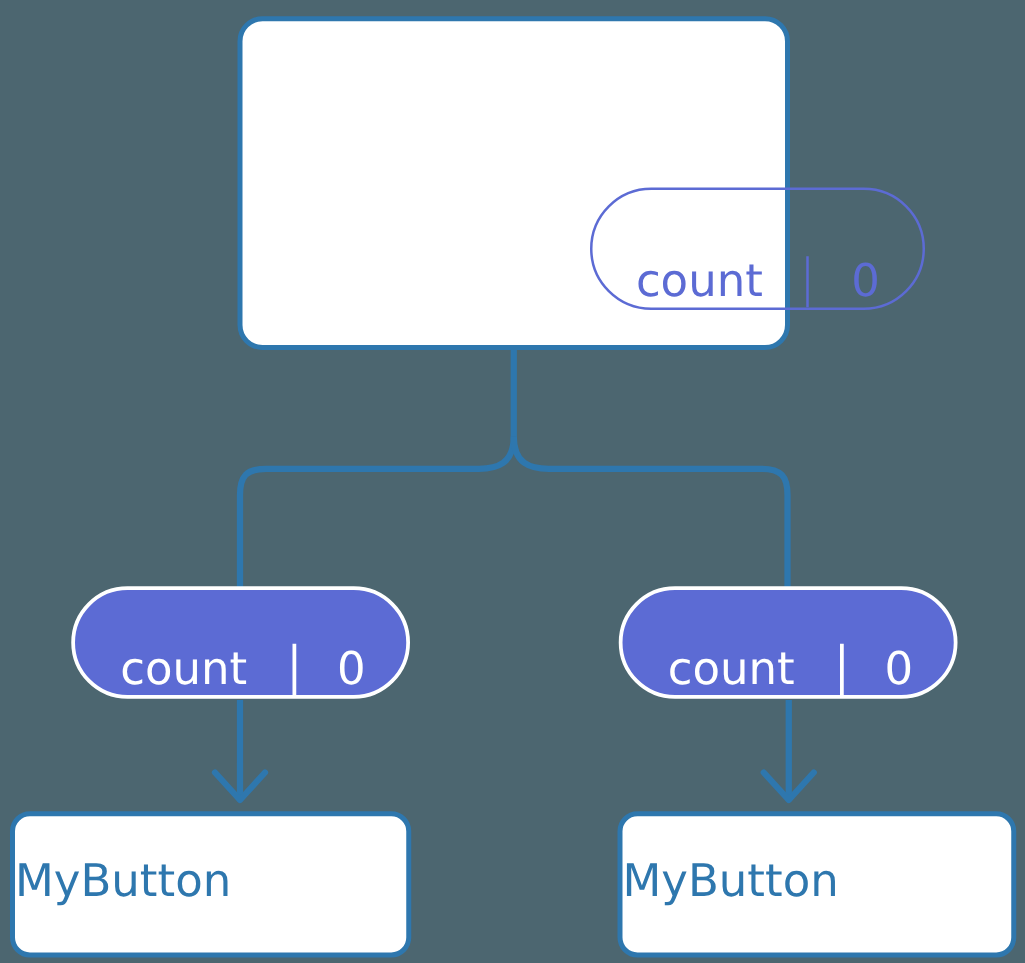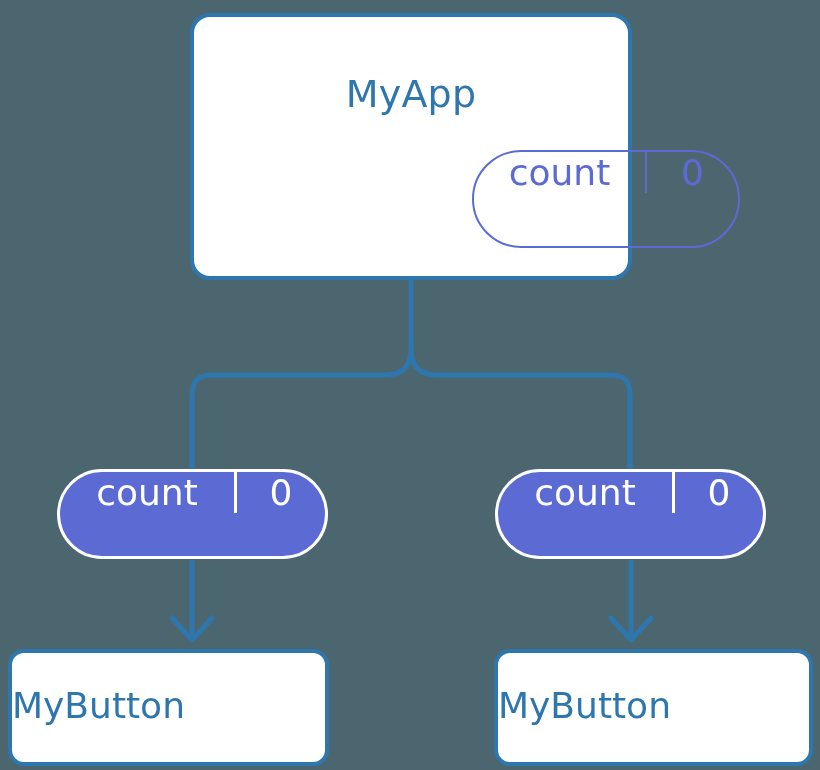--- a/index.html
+++ b/index.html
@@ -49,21 +49,21 @@
     text-align: center;
     color: #2e77ae;
     font-size: 38px;
     letter-spacing: 0.2px;
   }
 
   
   .pill {
     position: absolute;
     display: flex;
-    align-items: flex-start;
+    align-items: flex-end;
     box-sizing: border-box;
     border-radius: 999px;
     overflow: hidden;
   }
   .pill .pill-key,
   .pill .pill-val {
     display: flex;
     align-items: center;
     justify-content: center;
     box-sizing: border-box;
@@ -164,21 +164,20 @@
     <path d="M 411,349 C 411,371 424,375 439,375 L 609,375 C 625,375 630,381 630,396 L 630,478" fill="none" stroke="#2e77ae" stroke-width="5" stroke-linecap="butt"></path>
 
     <path d="M 192,560 L 192,641" fill="none" stroke="#2e77ae" stroke-width="5"></path>
     <path d="M 172,618 L 192,640 L 212,618" fill="none" stroke="#2e77ae" stroke-width="5" stroke-linecap="round" stroke-linejoin="round"></path>
 
     <path d="M 631,560 L 631,641" fill="none" stroke="#2e77ae" stroke-width="5"></path>
     <path d="M 611,618 L 631,640 L 651,618" fill="none" stroke="#2e77ae" stroke-width="5" stroke-linecap="round" stroke-linejoin="round"></path>
   </svg>
 
   <div class="card" id="root-card">
-    <div id="root-card-title">MyApp</div>
 
     <div class="pill" id="root-pill">
       <div class="pill-key">count</div>
       <div class="pill-val">0</div>
     </div>
   </div>
 
   <div class="pill pill-filled" id="pill-left">
     <div class="pill-key">count</div>
     <div class="pill-val">0</div>

